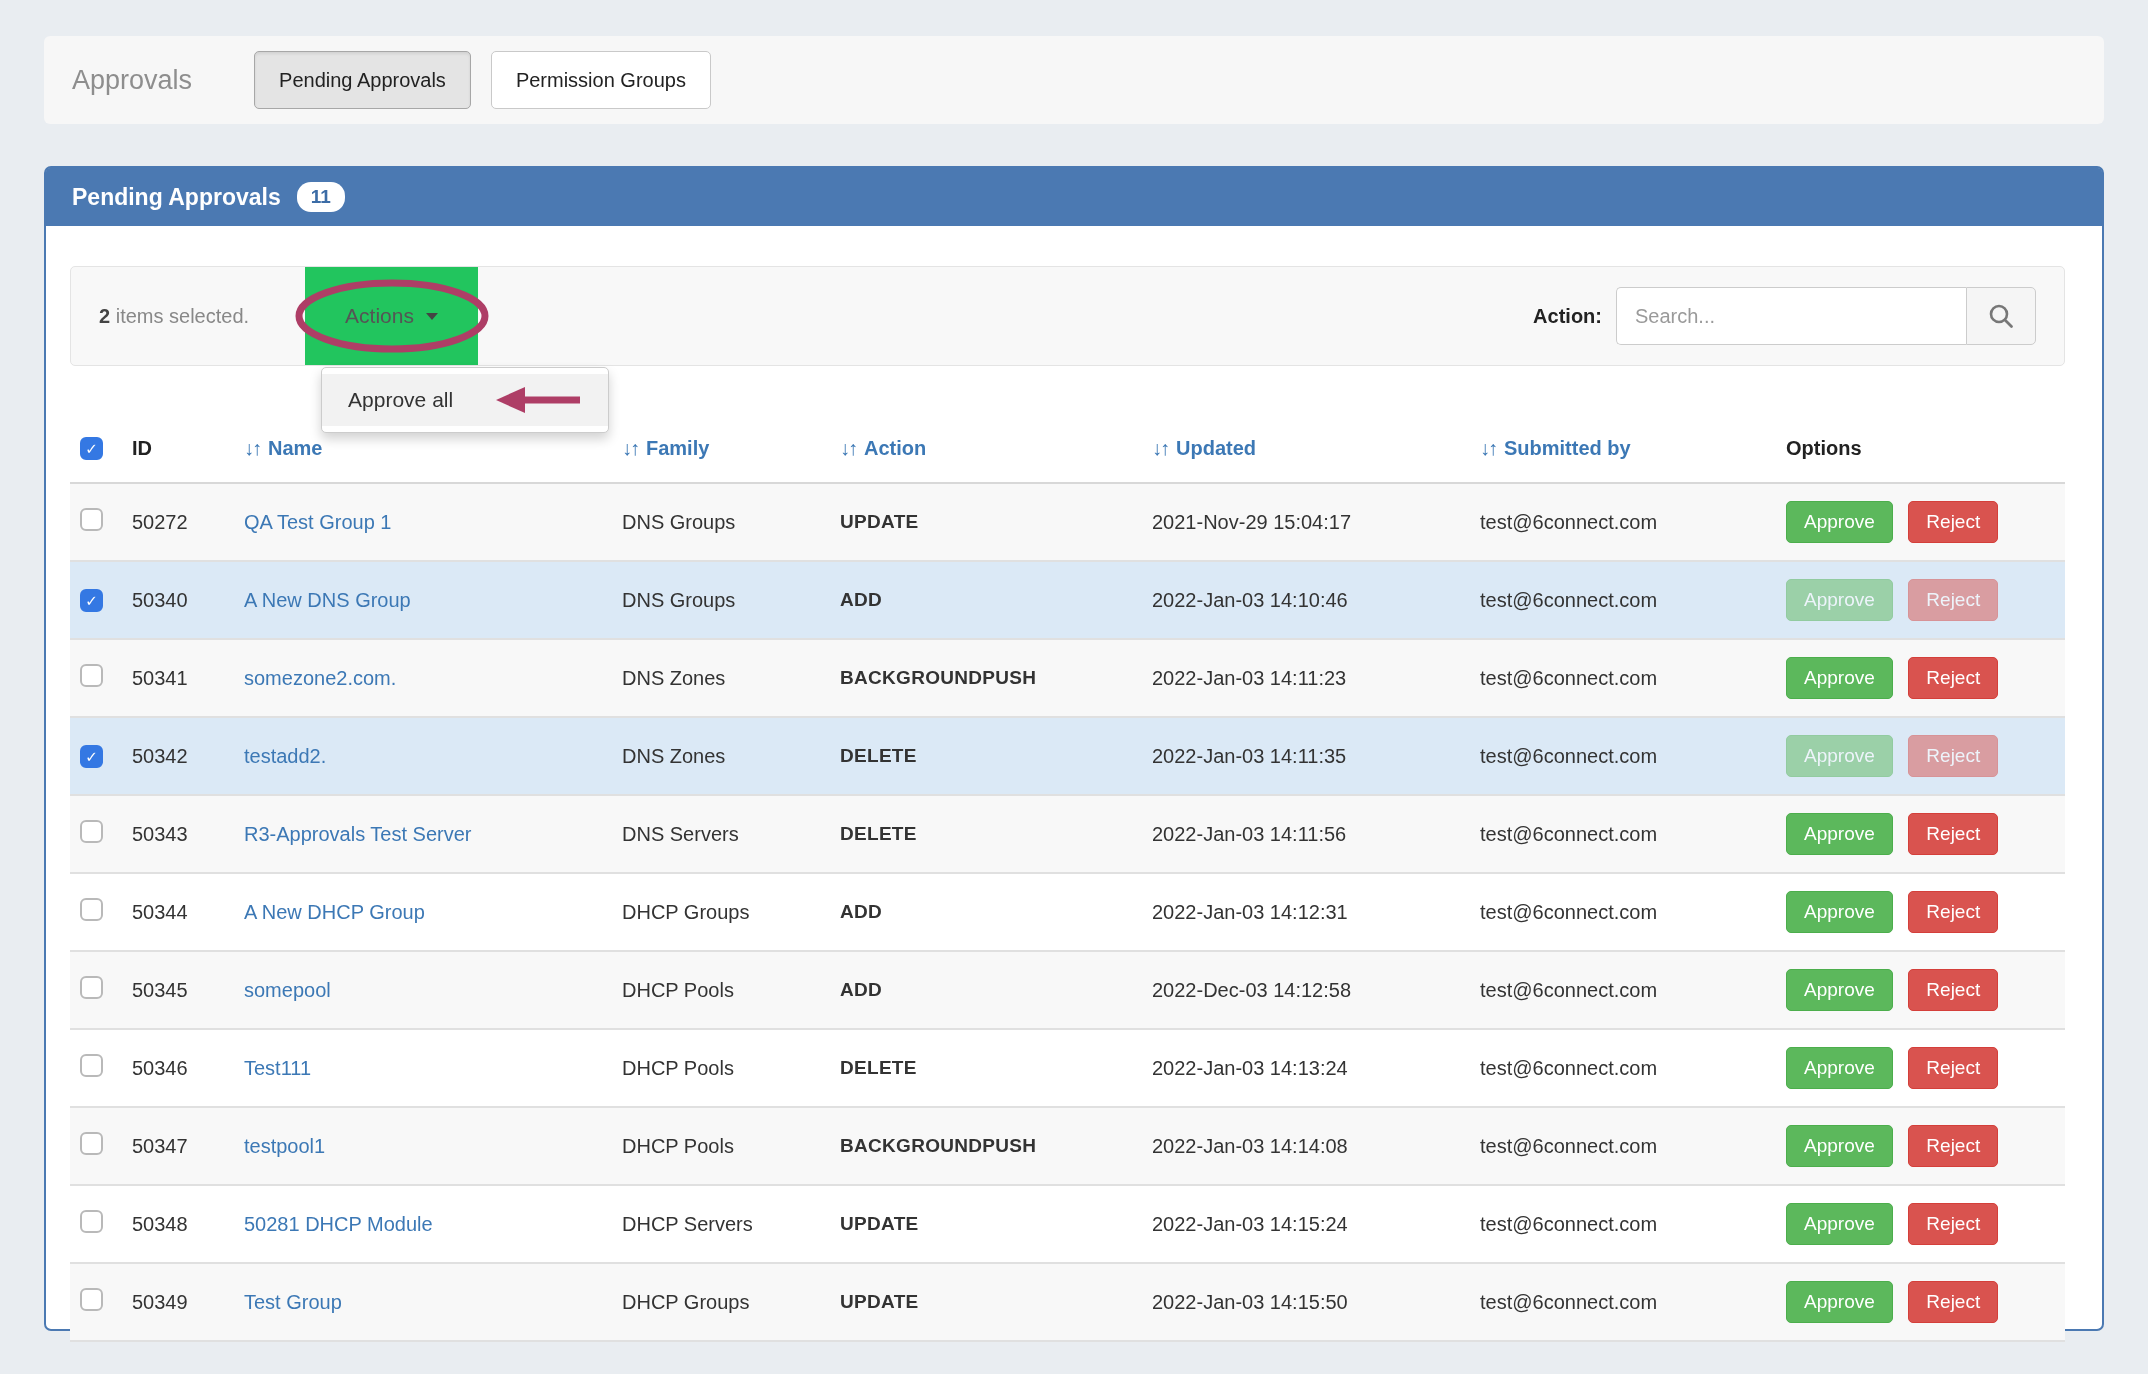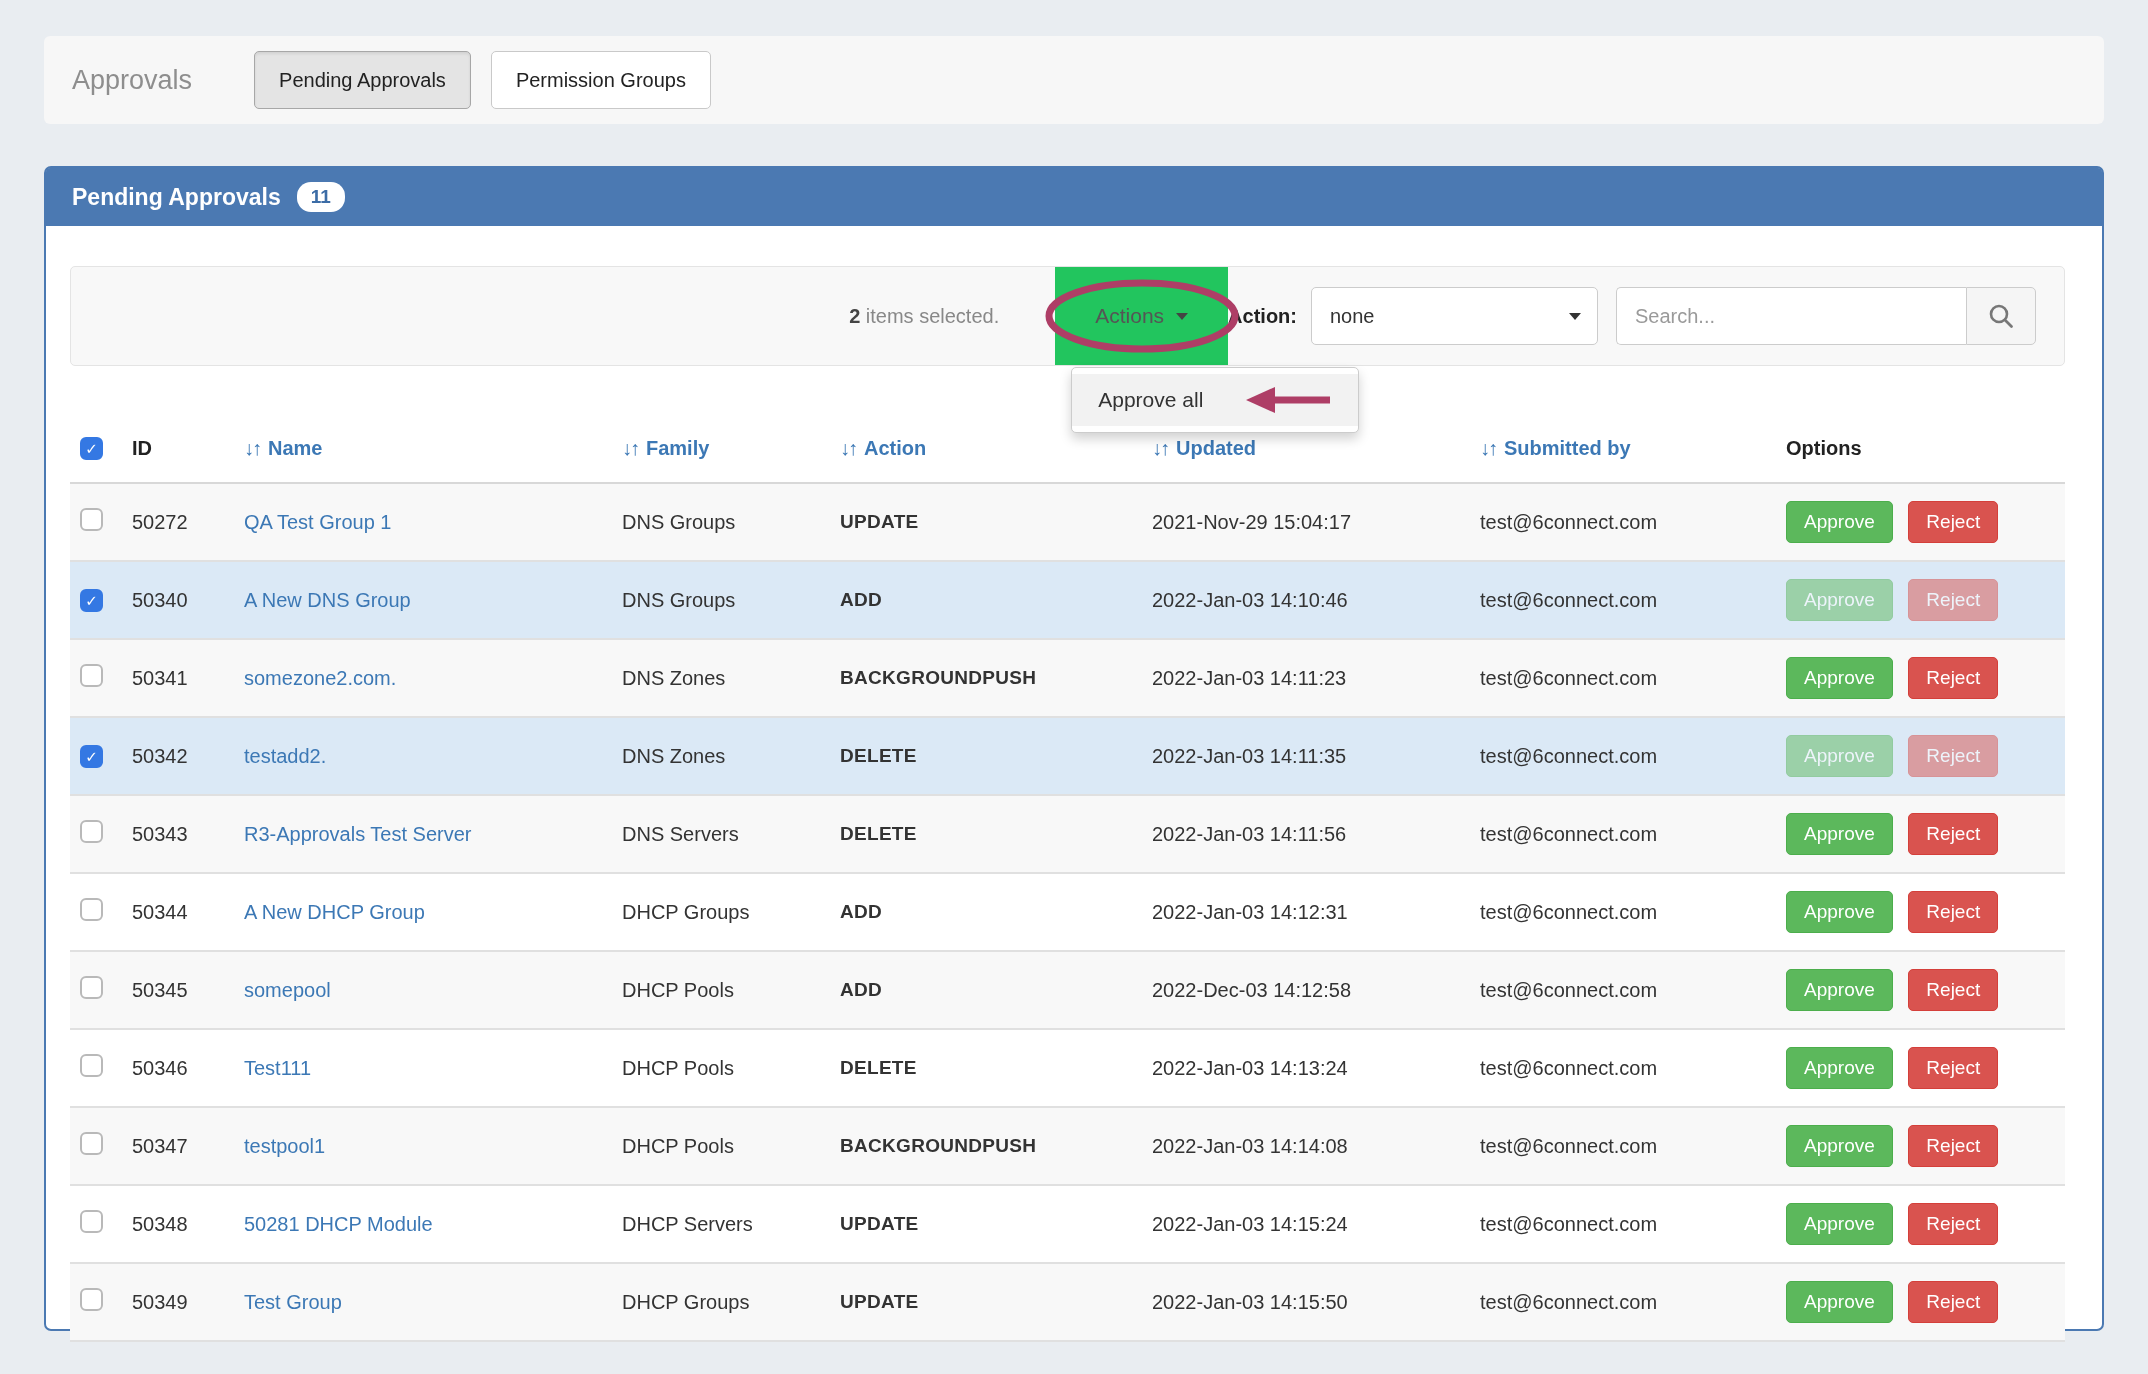--- a/index.html
+++ b/index.html
@@ -36,21 +36,21 @@
   }
   .panel-title{color:#fff; font-size:23px; font-weight:bold;}
   .badge{
     background:#fff; color:#3c6ca6; font-size:19px; font-weight:bold;
     border-radius:14px; padding:4px 14px; margin-left:16px;text-align:right;
   }
   .panel-body{padding:40px 37px 0 24px;}
   
   .well{
     background:#f8f8f8; border:1px solid #e4e4e4; border-radius:5px; height:100px;
-    display:flex; align-items:center; justify-content:flex-end; padding:0 28px;
+    display:flex; align-items:center; justify-content:space-between; padding:0 28px;
     position:relative;
   }
   .well-left{display:flex; align-items:center; height:100%;}
   .selected-text{color:#888;}
   .selected-text b{color:#444;}
   .actions-wrap{position:relative; height:100%; margin-left:56px;}
   .actions-btn{
     height:100%; border:none; background:#22c55e; color:#555; font-size:21px;
     font-family:inherit; padding:0 40px; display:flex; align-items:center; cursor:pointer;
     position:relative; overflow:visible;
@@ -160,24 +160,20 @@
                 <polygon points="0,14 29,1 29,27" fill="#ae3e66"></polygon>
                 <rect x="27" y="10.5" width="57" height="7" fill="#ae3e66"></rect>
               </svg>
             </div>
           </div>
         </div>
       </div>
 
       <div class="well-right">
         <span class="action-label">Action:</span>
-        <div class="select">
-          <span>none</span>
-          <span class="caret-down"></span>
-        </div>
         <div class="search-group">
           <input class="search-input" type="text" placeholder="Search..." style="">
           <div class="search-btn">
             <svg width="28" height="28" viewBox="0 0 28 28" fill="none">
               <circle cx="12" cy="12" r="8" stroke="#777" stroke-width="2.6"></circle>
               <line x1="18" y1="18" x2="24.5" y2="24.5" stroke="#777" stroke-width="2.8" stroke-linecap="round"></line>
             </svg>
           </div>
         </div>
       </div>

